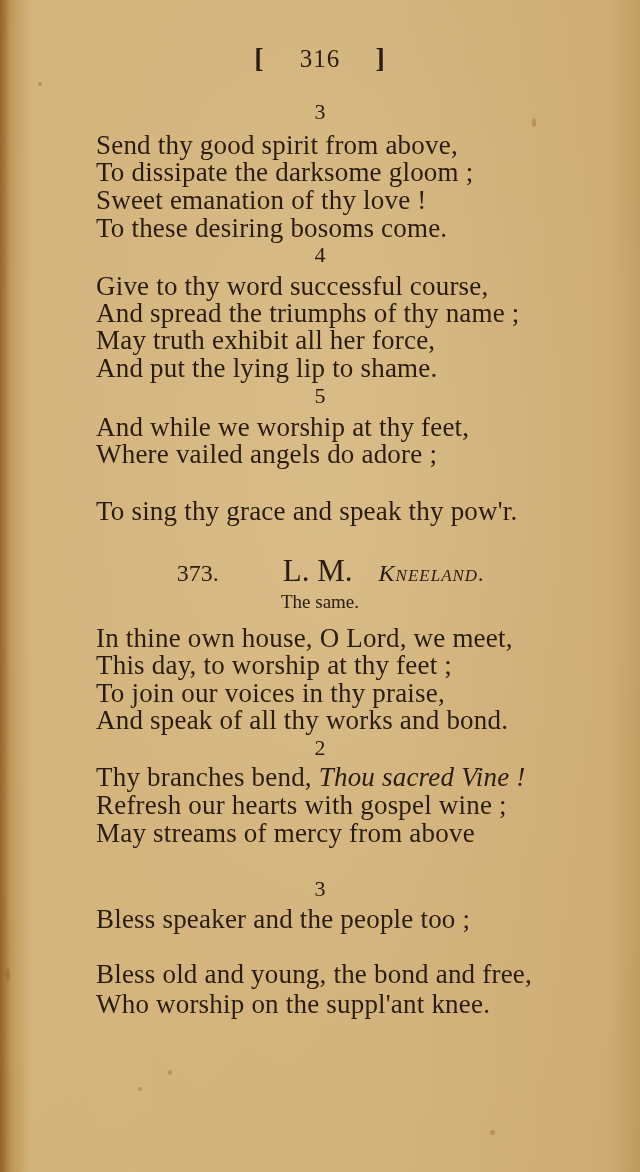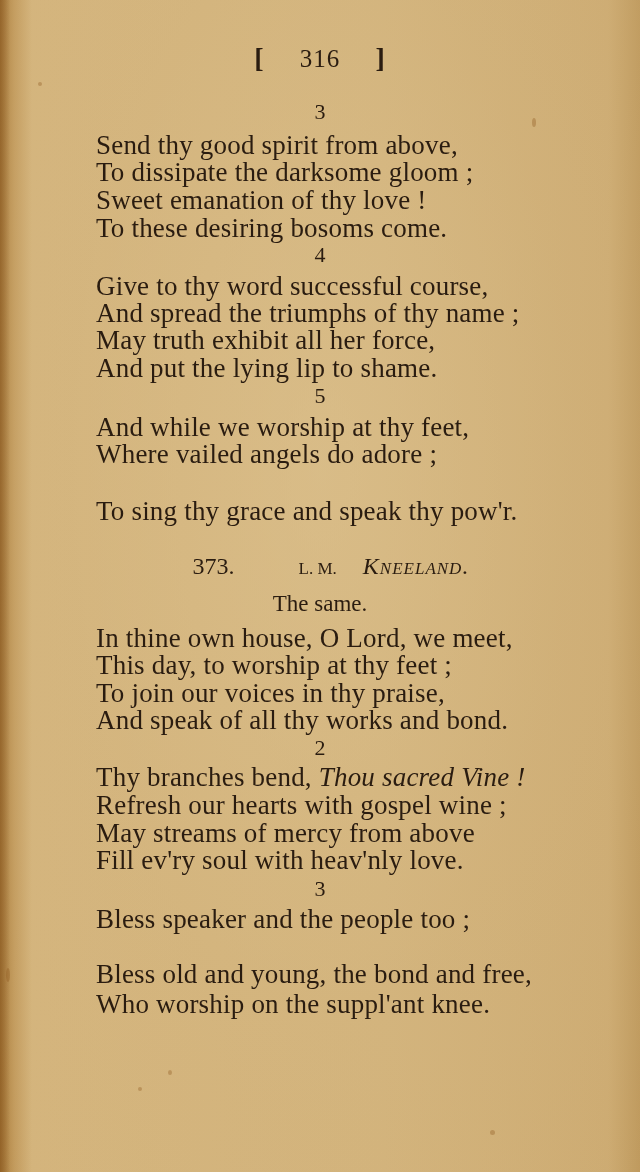--- a/index.html
+++ b/index.html
@@ -77,33 +77,33 @@
       left: 0;
       width: 640px;
       text-align: center;
       font-size: 24px;
       white-space: nowrap;
     }
     .hymn-heading span {
       display: inline-block;
     }
     .hymn-heading .hnum { margin-right: 18px; margin-left: 22px; }
-    .hymn-heading .meter { margin-right: 20px; font-size: 17px; margin-left: 40px; }
+    .hymn-heading .meter { margin-right: 20px; font-size: 31px; margin-left: 40px; }
     .hymn-heading .tune {
       font-style: italic;
       font-variant: small-caps;
       letter-spacing: 1px;
     }
     .subtitle {
       position: absolute;
       top: 591px;
       left: 0;
       width: 640px;
       text-align: center;
-      font-size: 23px;
+      font-size: 19px;
     }
   </style>
 </head>
 <body>
 
 <div class="page">
   <div class="spine-shadow"></div>
   <div class="stain" style="left:532px;top:118px;width:4px;height:9px;"></div>
   <div class="stain" style="left:38px;top:82px;width:4px;height:4px;"></div>
   <div class="stain" style="left:168px;top:1070px;width:4px;height:5px;"></div>
@@ -145,19 +145,18 @@
   <div class="verse" style="top:651px;">This day, to worship at thy feet ;</div>
   <div class="verse" style="top:679px;">To join our voices in thy praise,</div>
   <div class="verse" style="top:706px;">And speak of all thy works and bond.</div>
 
   <div class="stanza-num" style="top:736px;">2</div>
   <div class="verse" style="top:763px;">
     <span>Thy branches bend, </span><i>Thou sacred Vine !</i>
   </div>
   <div class="verse" style="top:819px;">May streams of mercy from above</div>
   <div class="verse" style="top:791px;">Refresh our hearts with gospel wine ;</div>
-  <div class="verse" style="top:846px;">Fill ev'ry soul with heav'nly love.</div>
 
   <div class="stanza-num" style="top:877px;">3</div>
   <div class="verse" style="top:905px;">Bless speaker and the people too ;</div>
   <div class="verse" style="top:960px;">Bless old and young, the bond  and free,</div>
   <div class="verse" style="top:990px;">Who worship on the suppl'ant knee.</div>
 </div>
 
 </body></html>

